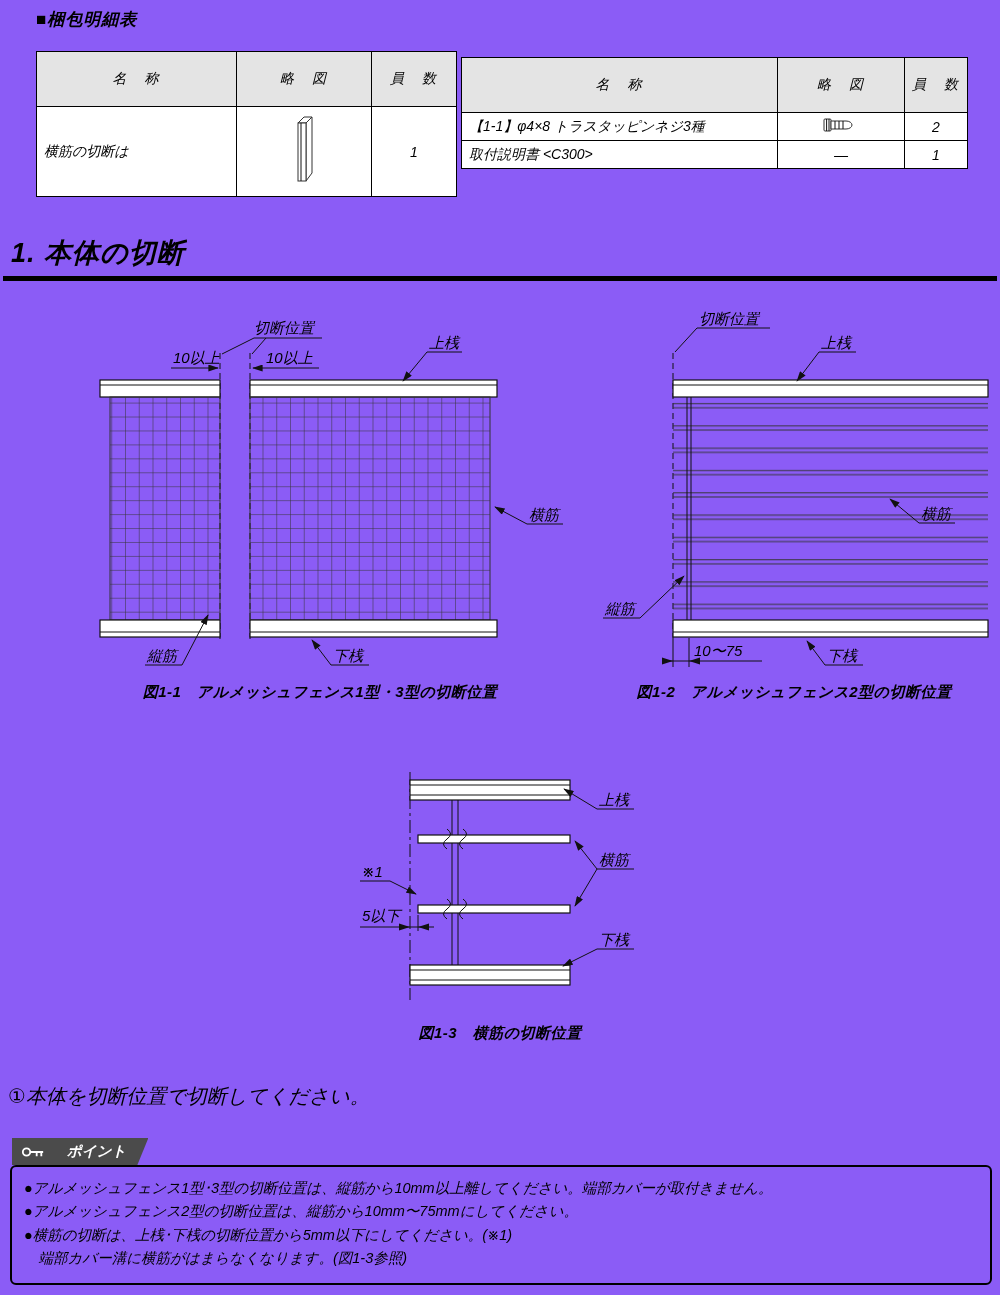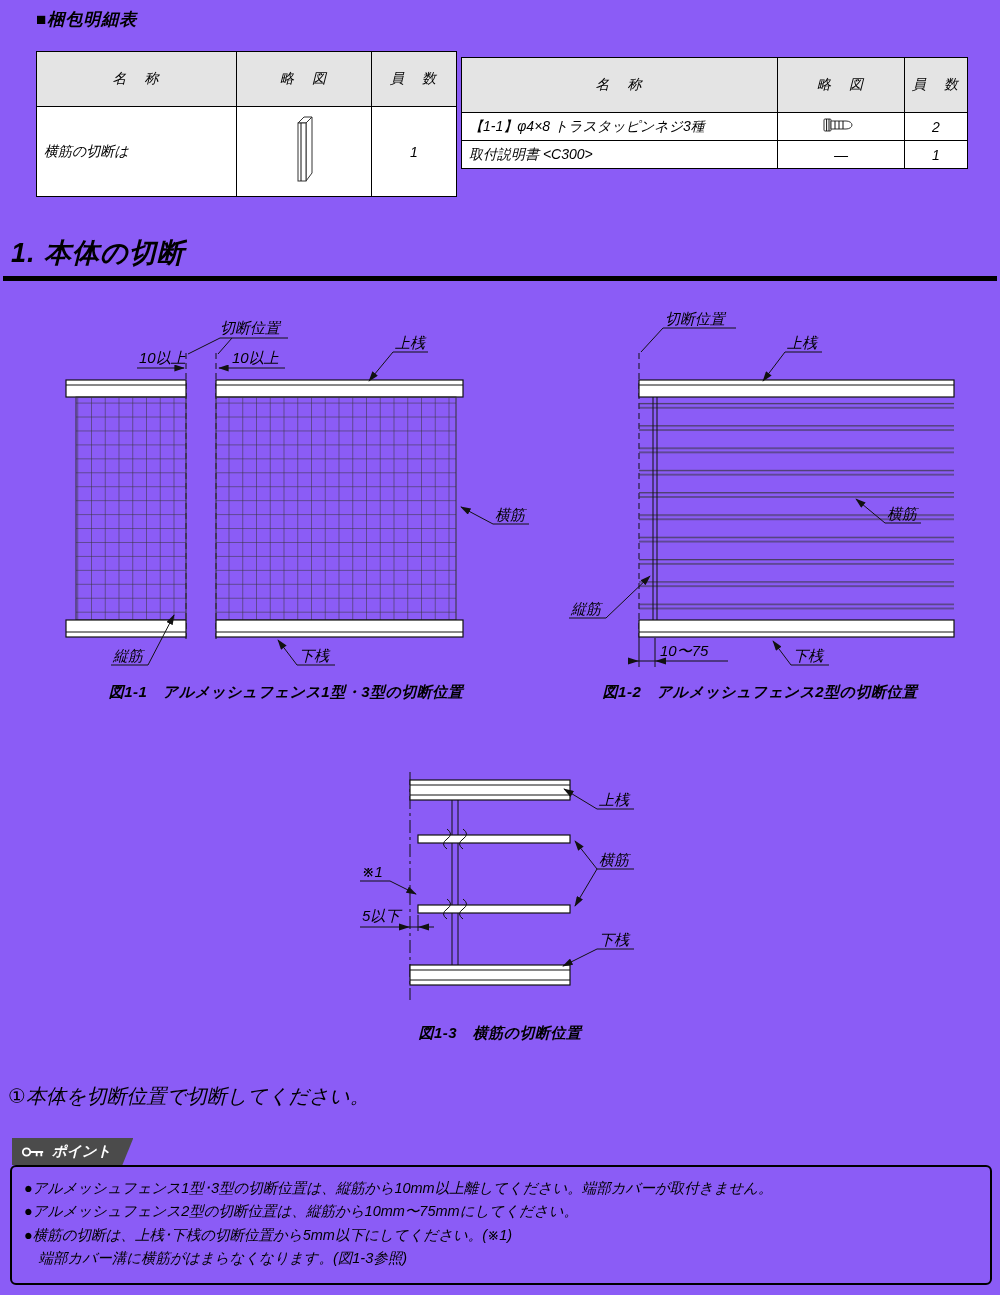--- a/index.html
+++ b/index.html
@@ -16,31 +16,31 @@
   td.name-cell { padding-left:7px; text-align:left; vertical-align:middle; }
   td.sketch-cell, td.qty-cell { text-align:center; vertical-align:middle; }
   .tbl-left { width:420px; }
   .tbl-left td { height:90px; }
   .tbl-right { width:506px; margin-top:6px; }
   .tbl-right td { height:28px; }
 
   .section-heading { margin:38px 3px 0 3px; border-bottom:5px solid #000; padding:0 0 5px 8px;
                     font-size:27px; font-weight:bold; letter-spacing:1px; }
 
-  .figures-row { display:flex; margin:24px 0 0 36px; gap:18px; }
+  .figures-row { display:flex; margin:24px 0 0 36px; gap:18px;justify-content:flex-end; }
   .figure-block { display:flex; flex-direction:column; align-items:center; }
   .fig-caption { font-weight:bold; font-size:15px; margin-top:10px; text-align:center; letter-spacing:0.5px; }
 
   .fig3-wrap { margin-top:58px; display:flex; flex-direction:column; align-items:center; }
   .fig3-wrap .fig-caption { margin-top:16px; }
 
   .step-text { margin:40px 0 0 8px; font-size:20px; }
 
   .point-wrap { margin:28px 8px 0 10px; }
-  .point-tab { position:relative; z-index:1; display:inline-flex; align-items:center; gap:7px;
+  .point-tab { position:relative; z-index:1; display:inline-flex; align-items:center; gap:22px;
                background:#4b4b4b; color:#fff; font-size:14.5px; font-weight:bold;
                padding:4px 22px 4px 9px; margin-left:2px;
                clip-path:polygon(0 0,100% 0,calc(100% - 11px) 100%,0 100%); }
   .point-body { border:2px solid #000; border-radius:6px; padding:10px 10px 12px 12px;
                 font-size:14.5px; line-height:1.62; }
 
   
   svg text { font-size:15px; fill:#000; font-family:"Liberation Sans","DejaVu Sans",sans-serif; }
   .ln   { stroke:#111; stroke-width:1; fill:none; }
   .part { fill:#fff; stroke:#111; stroke-width:1.2; }

